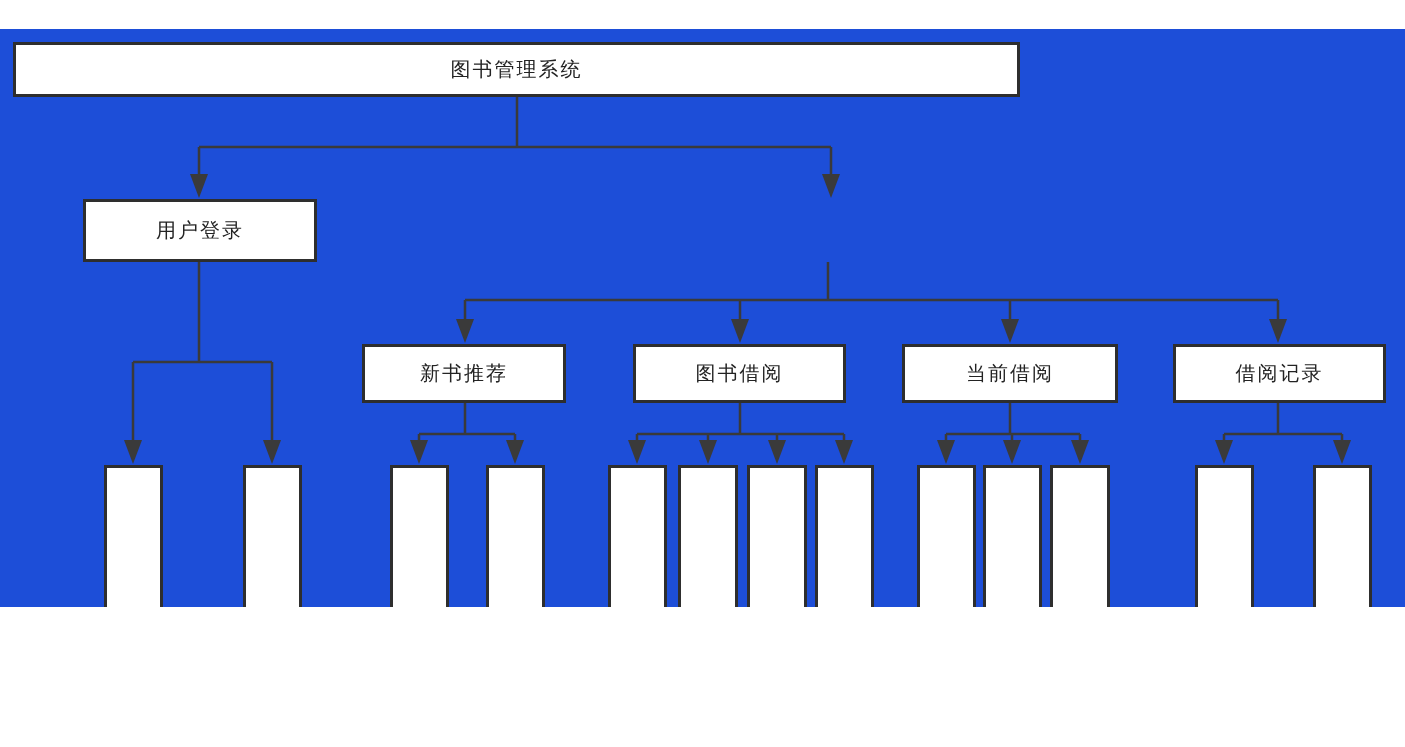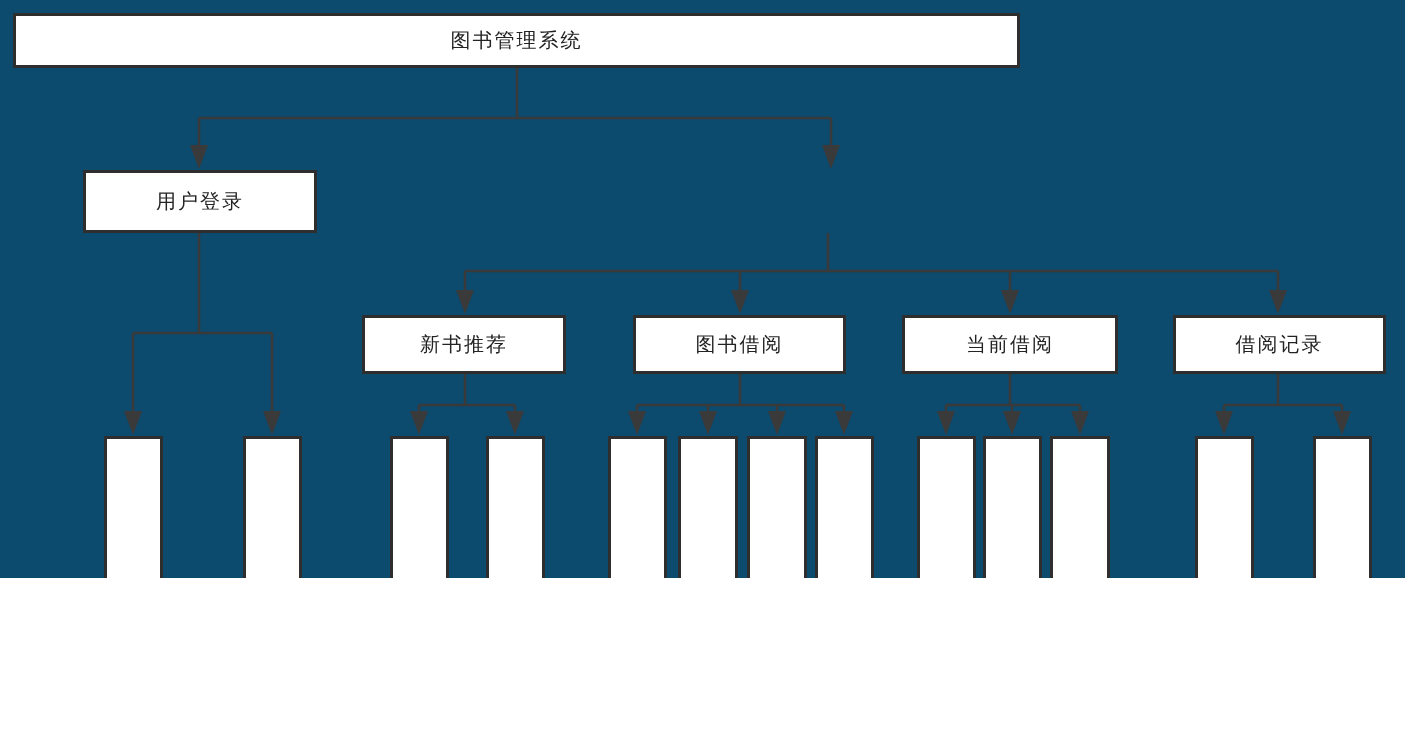--- a/index.html
+++ b/index.html
@@ -4,23 +4,24 @@
 <style>
   html, body {
     margin: 0;
     padding: 0;
     background: #ffffff;
   }
   .canvas {
     position: relative;
     width: 1405px;
     height: 578px;
-    background: #0c4a6e;
+    background: #1d4ed8;
     font-family: "Liberation Sans", sans-serif;
     overflow: hidden;
+    margin-top: 29px;
   }
   .wires {
     position: absolute;
     left: 0;
     top: 0;
     z-index: 1;
   }
   .node {
     position: absolute;
     box-sizing: border-box;

